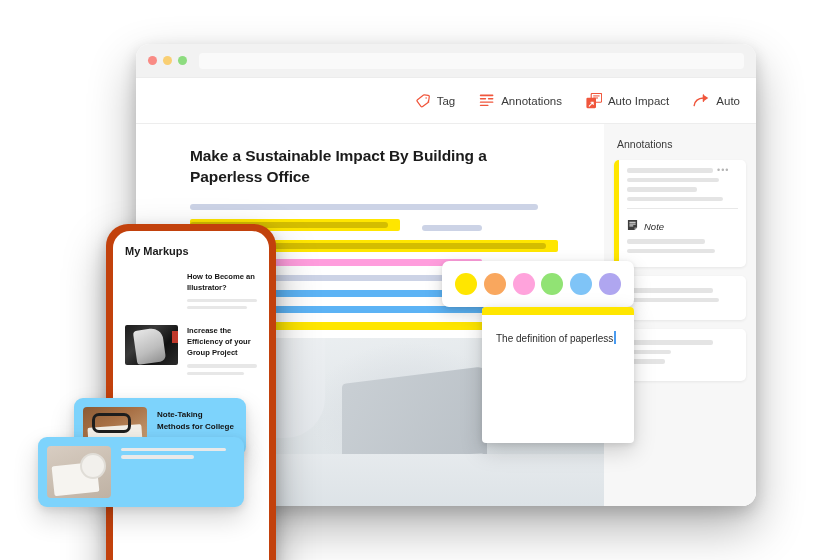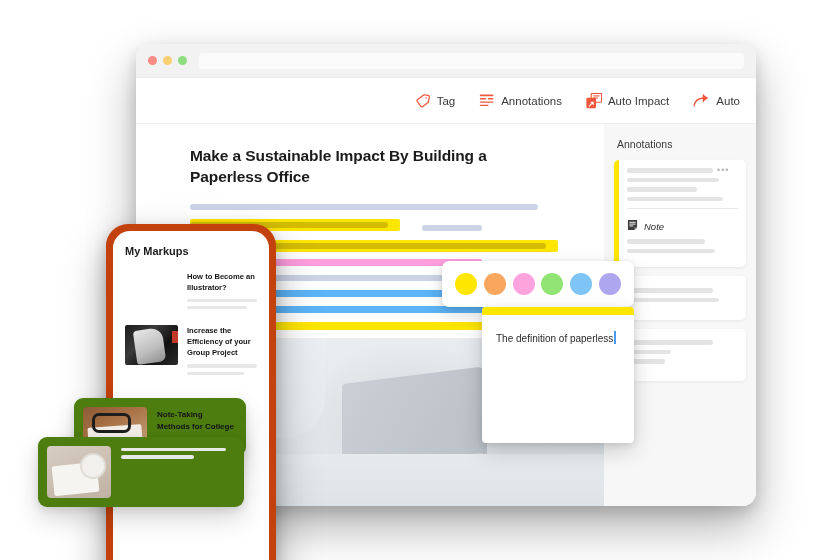--- a/index.html
+++ b/index.html
@@ -198,21 +198,21 @@
   .mk-thumb.t-red::before {
     content: ""; position: absolute; right: 0; top: 14%;
     width: 6px; height: 30%; background: #c0392b;
   }
   .mk-text { flex: 1; min-width: 0; }
   .mk-head { font-size: 7.6px; font-weight: bold; color: #141414; line-height: 1.45; margin-bottom: 6px; }
   .mk-line { height: 3.2px; border-radius: 2px; background: #e7e7e7; margin-bottom: 4px; }
 
   
   .f-card {
-    position: absolute; background: #4d7c0f;
+    position: absolute; background: #7dd3fc;
     border-radius: 9px; display: flex; gap: 10px;
     box-shadow: 0 12px 26px rgba(0,0,0,.16), 0 3px 8px rgba(0,0,0,.10);
     padding: 9px; z-index: 34;
   }
   .f-card.one { left: 74px; top: 398px; width: 172px; height: 58px; }
   .f-card.two { left: 38px; top: 437px; width: 206px; height: 70px; z-index: 36; }
   .f-thumb { flex: 0 0 64px; height: 100%; border-radius: 4px; overflow: hidden; position: relative; }
   .f-thumb.glasses {
     background: linear-gradient(150deg, #8a5a35 0%, #a87045 40%, #caa57c 100%);
   }

